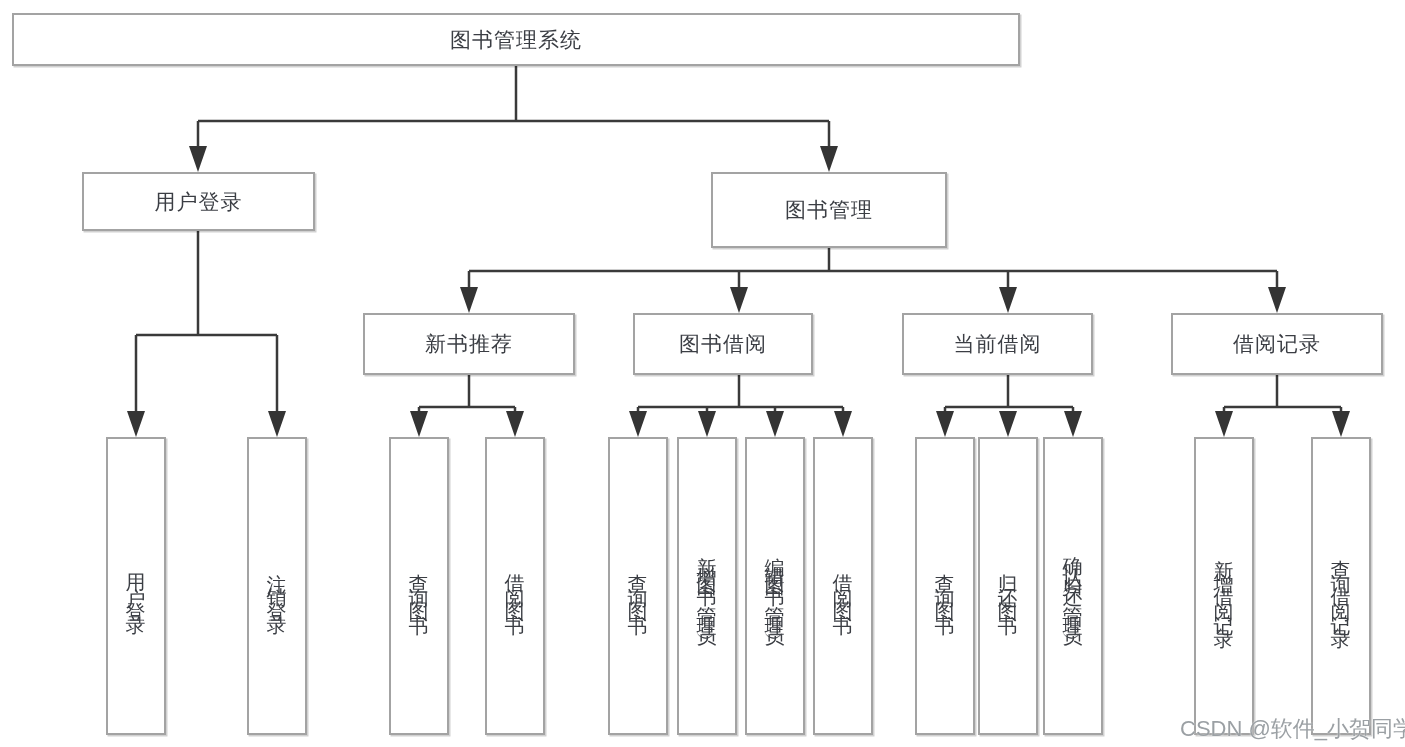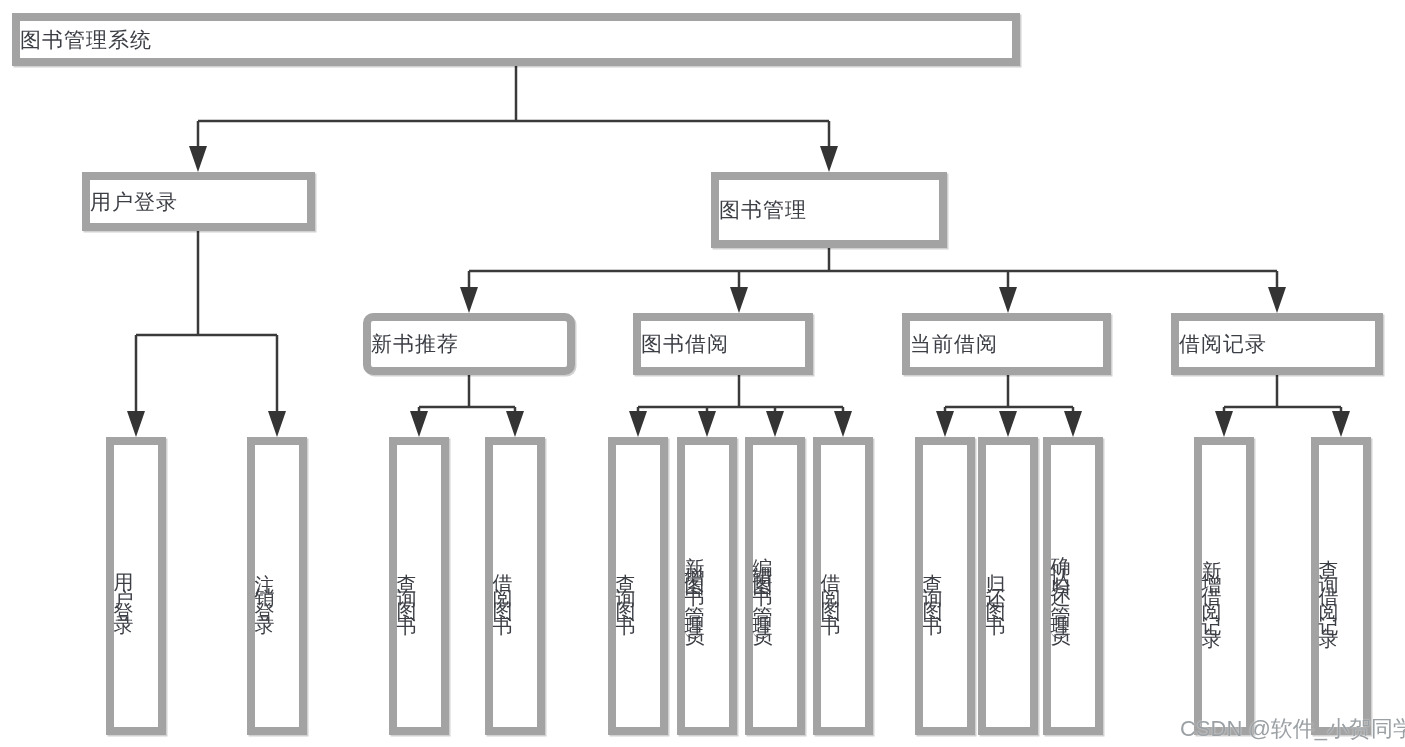--- a/index.html
+++ b/index.html
@@ -3,22 +3,22 @@
 <meta charset="utf-8">
 <style>
   html,body { margin:0; padding:0; background:#fff; }
   .stage {
     position:relative; width:1405px; height:747px; background:#ffffff;
     overflow:hidden; font-family:"Liberation Sans", sans-serif;
   }
   svg.connectors { position:absolute; left:0; top:0; width:1405px; height:747px; }
   .node {
     position:absolute; box-sizing:border-box; background:#ffffff;
-    border:8px solid #a3a3a3; box-shadow:1.5px 1.5px 0 rgba(0,0,0,0.18);
-    display:flex; align-items:center; justify-content:flex-start;
+    border:2px solid #a3a3a3; box-shadow:1.5px 1.5px 0 rgba(0,0,0,0.18);
+    display:flex; align-items:center; justify-content:center;
     color:#3b3e44;
   }
   .h-label { font-size:21px; letter-spacing:1px; white-space:nowrap; }
   .leaf span {
     writing-mode:vertical-rl; text-orientation:mixed;
     font-size:20px; letter-spacing:14px; line-height:1;
   }
   .leaf.tight span { letter-spacing:10px; }
   .watermark {
     position:absolute; left:1180px; top:714px; z-index:5;
@@ -100,27 +100,27 @@
     <span>图书管理系统</span>
   </div>
 
   <div class="node h-label" style="left:82px; top:172px; width:233px; height:59px;">
     <span>用户登录</span>
   </div>
   <div class="node h-label" style="left:711px; top:172px; width:236px; height:76px;">
     <span>图书管理</span>
   </div>
 
-  <div class="node h-label" style="left:363px; top:313px; width:212px; height:62px;border-radius:10px;">
+  <div class="node h-label" style="left:363px; top:313px; width:212px; height:62px;">
     <span>新书推荐</span>
   </div>
   <div class="node h-label" style="left:633px; top:313px; width:180px; height:62px;">
     <span>图书借阅</span>
   </div>
-  <div class="node h-label" style="left:902px; top:313px; width:209px; height:62px;">
+  <div class="node h-label" style="left:902px; top:313px; width:191px; height:62px;">
     <span>当前借阅</span>
   </div>
   <div class="node h-label" style="left:1171px; top:313px; width:212px; height:62px;">
     <span>借阅记录</span>
   </div>
 
   <div class="node leaf" style="left:106px; top:437px; width:60px; height:298px;">
     <span>用户登录</span>
   </div>
   <div class="node leaf" style="left:247px; top:437px; width:60px; height:298px;">

